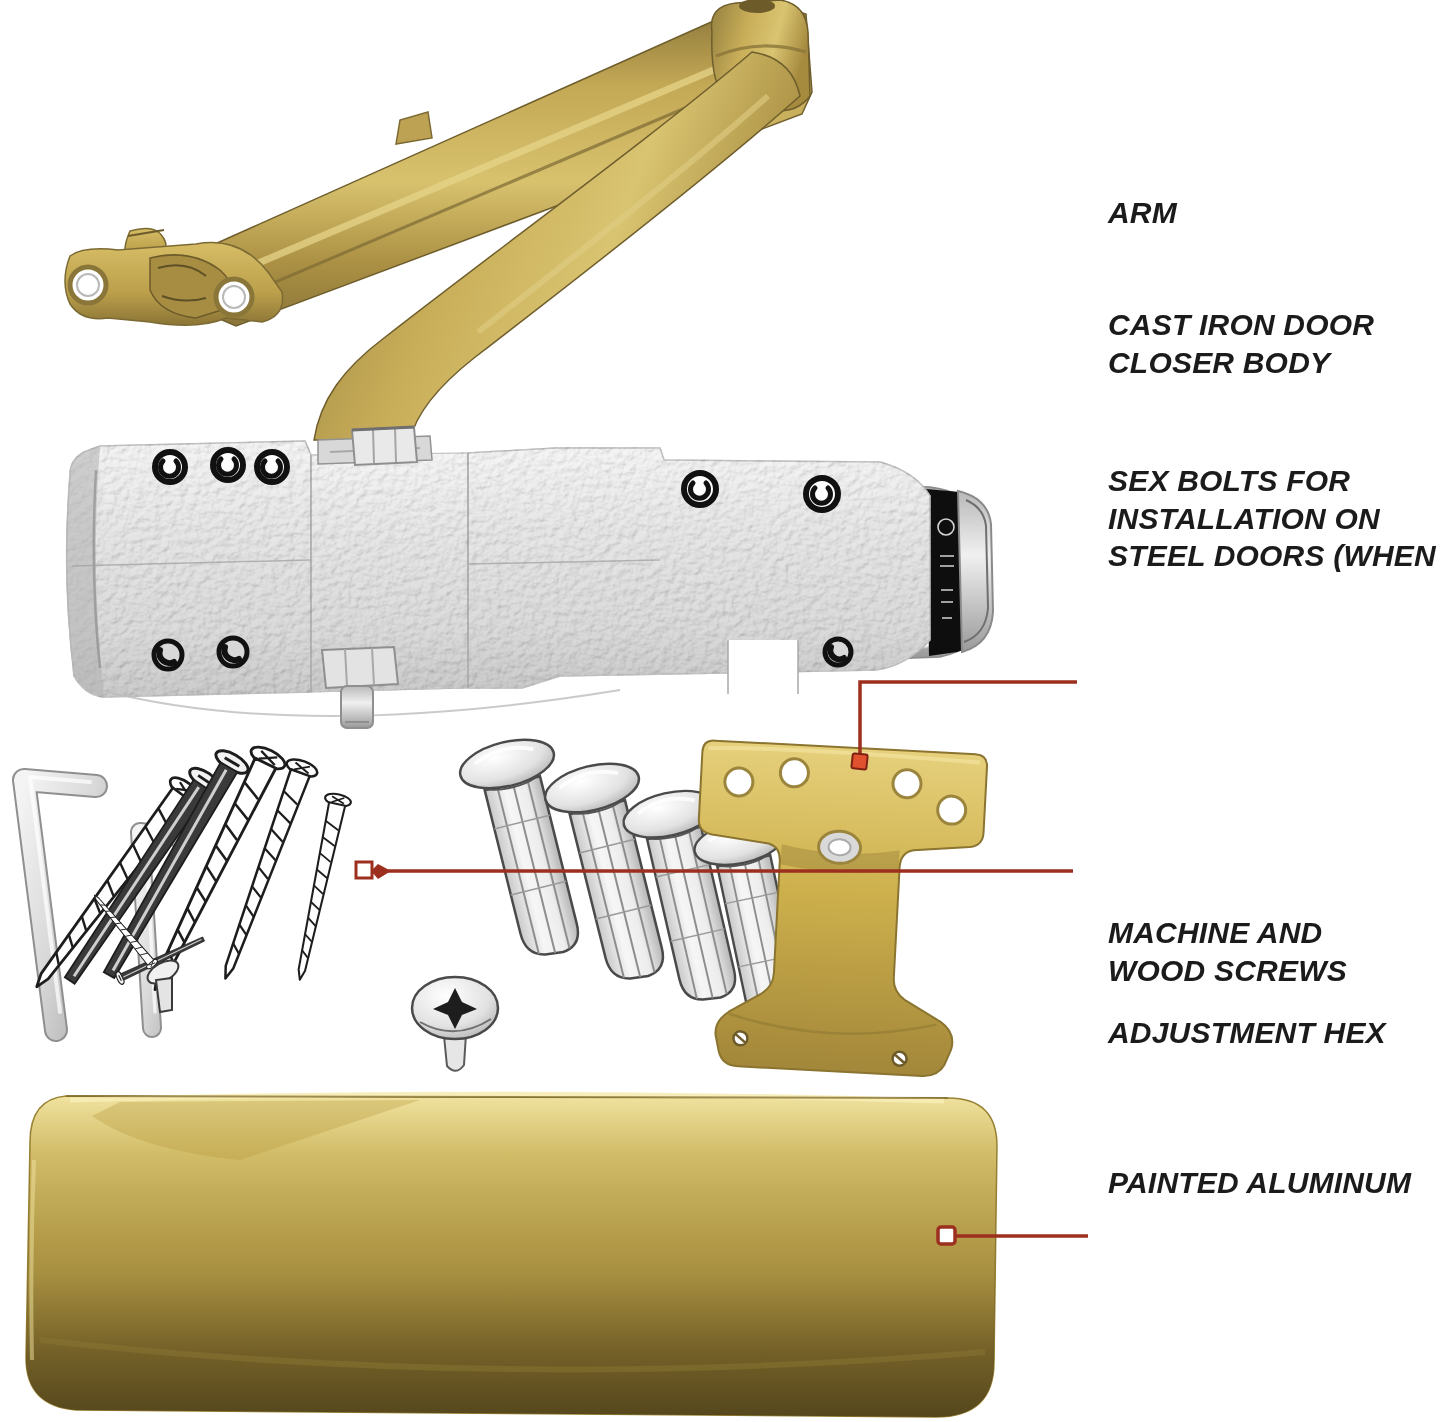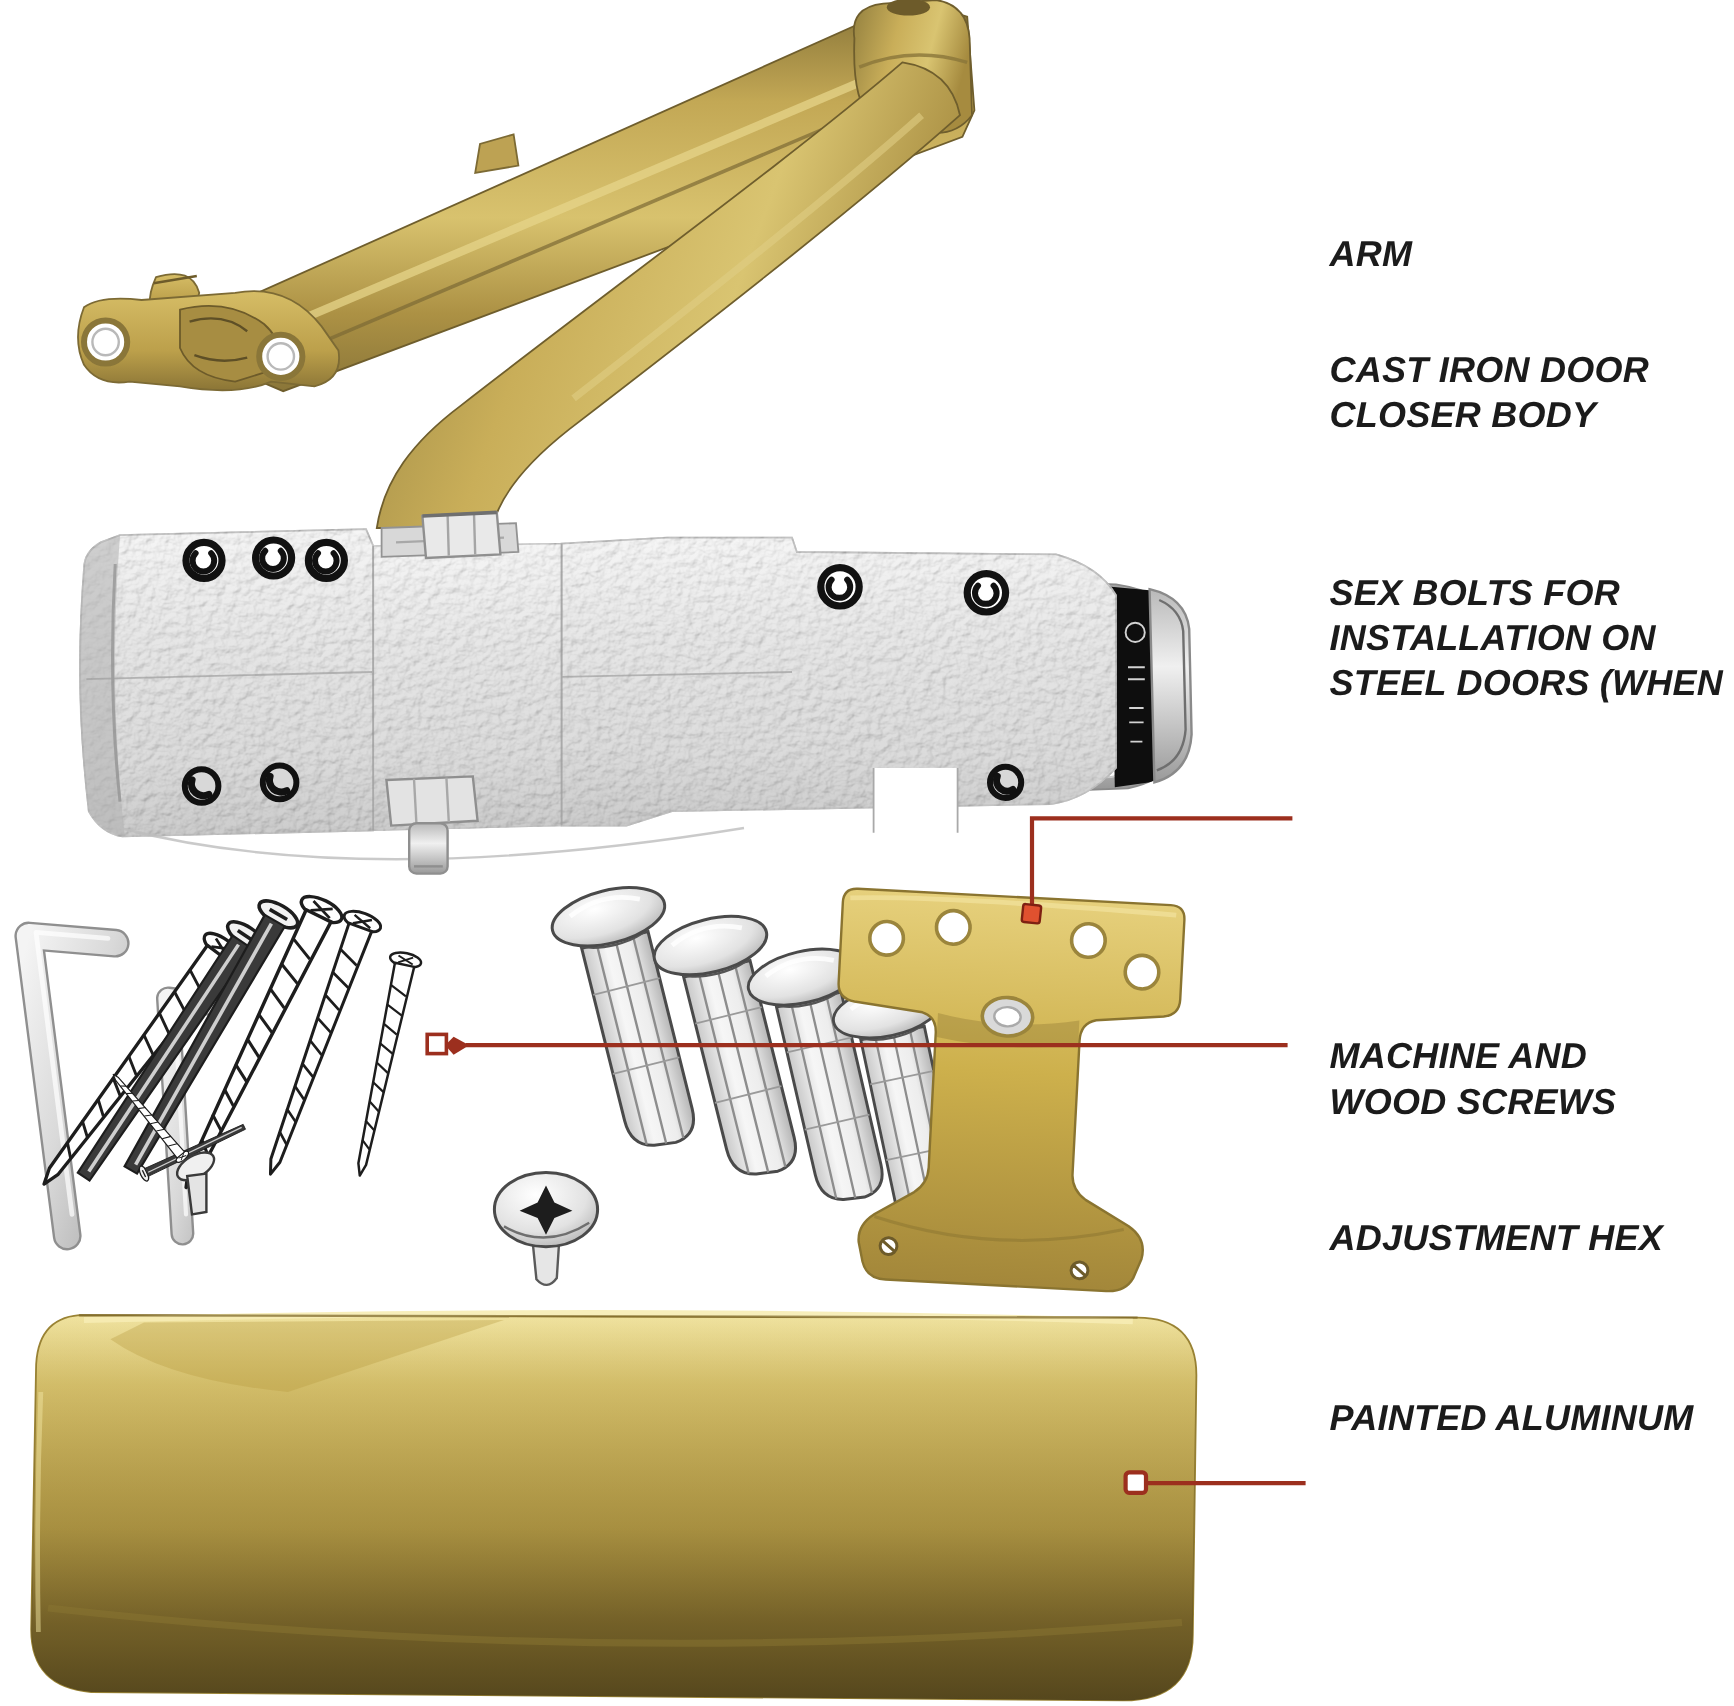--- a/index.html
+++ b/index.html
@@ -15,24 +15,24 @@
     position:absolute;
     left:1108px;
     width:337px;
     font:italic 700 30px/37.5px "Liberation Sans",sans-serif;
     color:var(--ink,#1b1b1b);
     letter-spacing:.2px;
     text-transform:uppercase;
   }
   .cl-line{white-space:nowrap;}
   .cl-arm{top:194px;}
-  .cl-body{top:290px;}
-  .cl-sexbolts{top:476px;}
+  .cl-body{top:306px;}
+  .cl-sexbolts{top:462px;}
   .cl-bracket{top:719px;}
-  .cl-screws{top:862px;}
+  .cl-screws{top:914px;}
   .cl-hexkeys{top:1014px;}
   .cl-cover{top:1164px;font-style:italic;}
 </style>
 </head>
 <body>
 
 <div class="stage">
 
 <svg width="1445" height="1422" viewBox="0 0 1445 1422">
   <defs>

